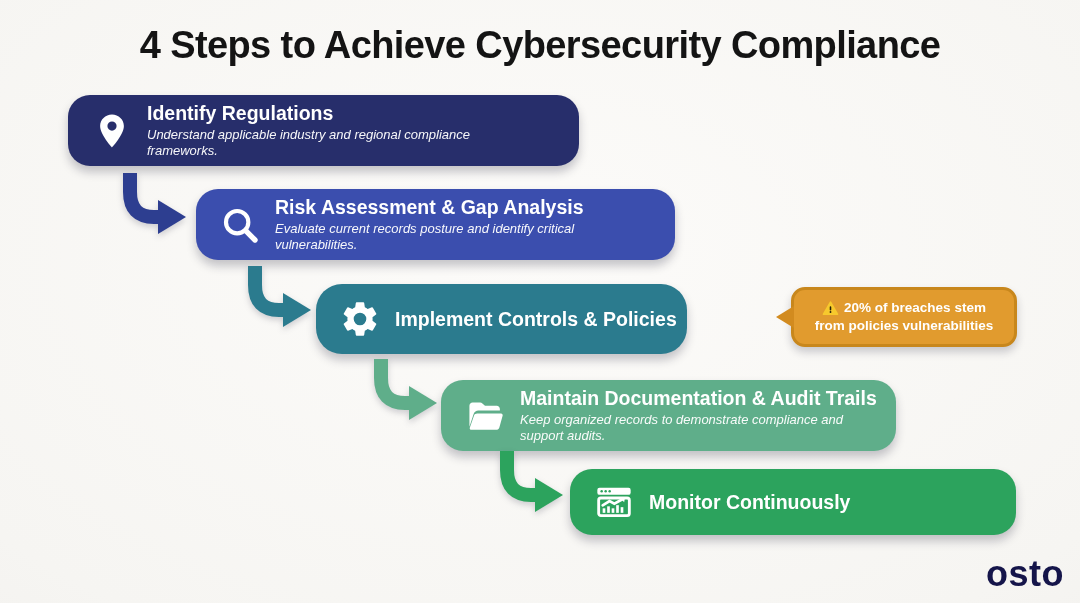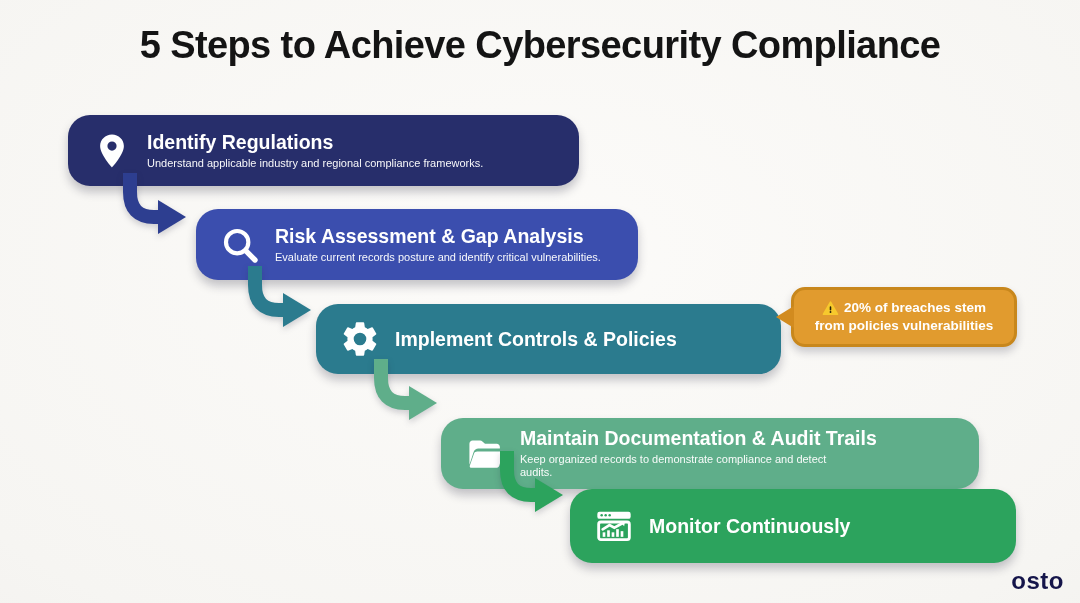--- a/index.html
+++ b/index.html
@@ -12,31 +12,30 @@
   .main-title {
     position:absolute; top:24px; left:0; width:100%;
     text-align:center; font-size:38px; font-weight:800; color:#141414;
     letter-spacing:-0.6px;
   }
   .step {
     position:absolute; display:flex; align-items:center;
     border-radius:22px; padding-left:20px;
     box-shadow:0 6px 10px rgba(30,30,55,0.25);
     color:#fff;
-    margin-top:20px;
   }
   .step .icon-slot { width:48px; display:flex; justify-content:center; align-items:center; flex:0 0 48px; }
   .step .texts { margin-left:11px; }
   .step .step-title { font-size:19.5px; font-weight:700; line-height:1.15; }
-  .step .step-desc  { font-size:11px; line-height:1.22; margin-top:3px; color:rgba(255,255,255,0.96); }
+  .step .step-desc  { font-size:13px; line-height:1.22; margin-top:3px; color:rgba(255,255,255,0.96);font-style:italic; }
   .s1 { --box:#272e6b; left:68px;  top:95px;  width:511px; height:71px; background:#272e6b; }
-  .s2 { --box:#3b4eae; left:196px; top:189px; width:442px; height:71px; background:#3b4eae; }
-  .s3 { --box:#2b7b8e; left:316px; top:284px; width:465px; height:70px; background:#2b7b8e; }
-  .s4 { --box:#5fae8a; left:441px; top:398px; width:538px; height:71px; background:#5fae8a; }
-  .s5 { --box:#2ca35d; left:570px; top:469px; width:446px; height:74px; background:#2ca35d; }
+  .s2 { --box:#3b4eae; left:196px; top:189px; width:479px; height:71px; background:#3b4eae; }
+  .s3 { --box:#2b7b8e; left:316px; top:284px; width:371px; height:70px; background:#2b7b8e;border-radius:26px; }
+  .s4 { --box:#5fae8a; left:441px; top:380px; width:455px; height:71px; background:#5fae8a; }
+  .s5 { --box:#2ca35d; left:570px; top:469px; width:446px; height:66px; background:#2ca35d; }
   .s1 .step-desc { max-width:350px; } .s2 .step-desc { max-width:348px; }
   .s3 .step-desc { max-width:342px; } .s4 .step-desc { max-width:338px; }
   .s5 .step-desc { max-width:315px; }
   .arrow { position:absolute; width:72px; height:72px; filter:drop-shadow(0 3px 3px rgba(30,30,55,0.2)); }
   .a1 { left:117px; top:171px; color:#2d3e90; }
   .a2 { left:242px; top:264px; color:#2b7b8e; }
   .a3 { left:368px; top:357px; color:#5fae8a; }
   .a4 { left:494px; top:449px; color:#2ca35d; }
   .callout {
     position:absolute; left:791px; top:287px; width:226px; min-height:60px;
@@ -44,30 +43,30 @@
     display:flex; flex-direction:column; justify-content:center; align-items:center;
     padding:7px 6px; box-shadow:0 5px 8px rgba(30,30,55,0.22);
   }
   .callout .tail {
     position:absolute; left:-18px; top:16px; width:0; height:0;
     border-top:11px solid transparent; border-bottom:11px solid transparent;
     border-right:18px solid #d28b1f;
   }
   .callout .line { display:flex; align-items:center; gap:5px; font-size:13.5px;
     font-weight:700; color:#fff; line-height:1.32; white-space:nowrap; }
-  .logo { position:absolute; right:16px; bottom:8px; font-size:24px; font-weight:600;
+  .logo { position:absolute; right:16px; bottom:8px; font-size:36px; font-weight:600;
     color:#15154a; letter-spacing:0.5px; }
   svg { display:block; }
 </style>
 </head>
 <body>
 
 <div class="canvas">
 
-  <h1 class="main-title">5 Steps to Achieve Cybersecurity Compliance</h1>
+  <h1 class="main-title">4 Steps to Achieve Cybersecurity Compliance</h1>
 
   <div class="step s1">
     <div class="icon-slot">
       <svg width="38" height="40" viewBox="0 0 24 24">
         <path fill="#fff" fill-rule="evenodd" d="M12 1.6c-4.2 0-7.5 3.3-7.5 7.3 0 5.5 7.5 13.5 7.5 13.5s7.5-8 7.5-13.5c0-4-3.3-7.3-7.5-7.3zm0 10.2a2.9 2.9 0 1 1 0-5.8 2.9 2.9 0 0 1 0 5.8z"></path>
       </svg>
     </div>
     <div class="texts">
       <div class="step-title">Identify Regulations</div>
       <div class="step-desc">Understand applicable industry and regional compliance frameworks.</div>
@@ -130,21 +129,21 @@
 
   <div class="step s4">
     <div class="icon-slot">
       <svg width="42" height="42" viewBox="0 0 24 24">
         <path fill="#fff" d="M3.1 6.1c0-1 .8-1.8 1.8-1.8h4.3c.5 0 1 .2 1.3.5l1.5 1.4h6.7c1 0 1.8.8 1.8 1.8v.9H8.2c-1.2 0-2.3.8-2.7 2l-2.4 7.2V6.1z"></path>
         <path fill="#fff" d="M8.5 10.5h12.7c.6 0 1 .6.9 1.2l-1.9 6.8c-.2.8-1 1.4-1.8 1.4H4.2c-.6 0-1.1-.6-.9-1.2l2.5-7.1c.2-.7.9-1.1 1.7-1.1z"></path>
       </svg>
     </div>
     <div class="texts">
       <div class="step-title">Maintain Documentation &amp; Audit Trails</div>
-      <div class="step-desc">Keep organized records to demonstrate compliance and detect audits.</div>
+      <div class="step-desc">Keep organized records to demonstrate compliance and support audits.</div>
     </div>
   </div>
 
   <svg class="arrow a4" viewBox="0 0 72 72">
     <path d="M13 2 L13 21 Q13 46 37 46 L41 46" fill="none" stroke="currentColor" stroke-width="14" stroke-linejoin="round"></path>
     <polygon points="41,29 69,46 41,63" fill="currentColor"></polygon>
   </svg>
 
   <div class="step s5">
     <div class="icon-slot">

